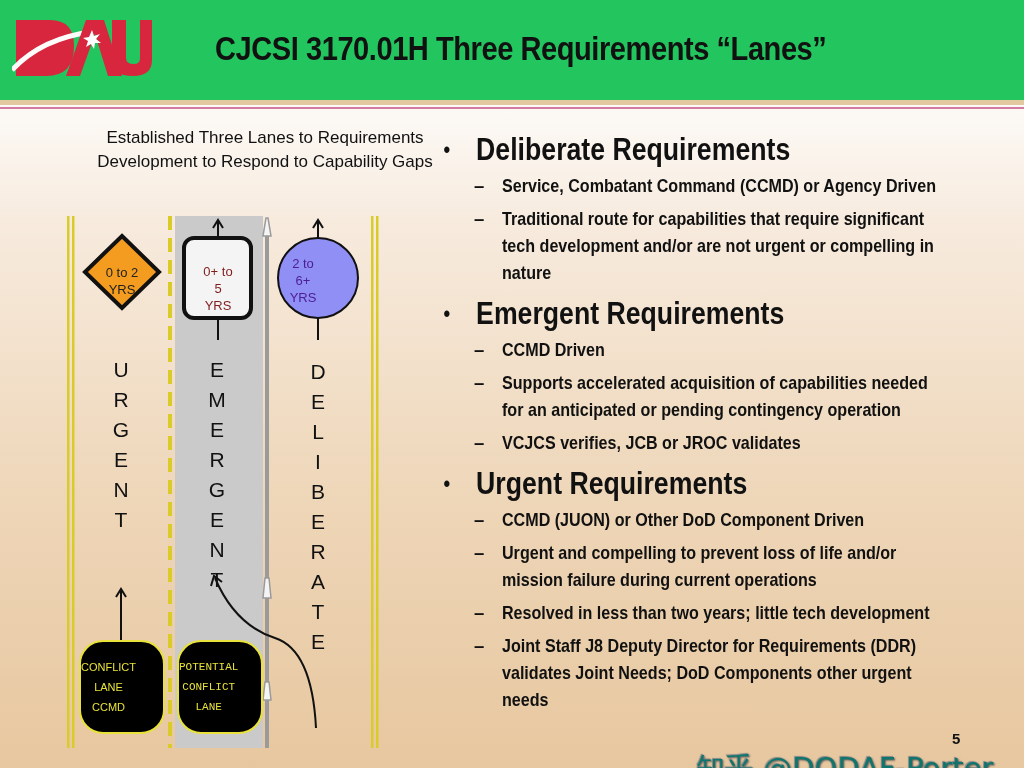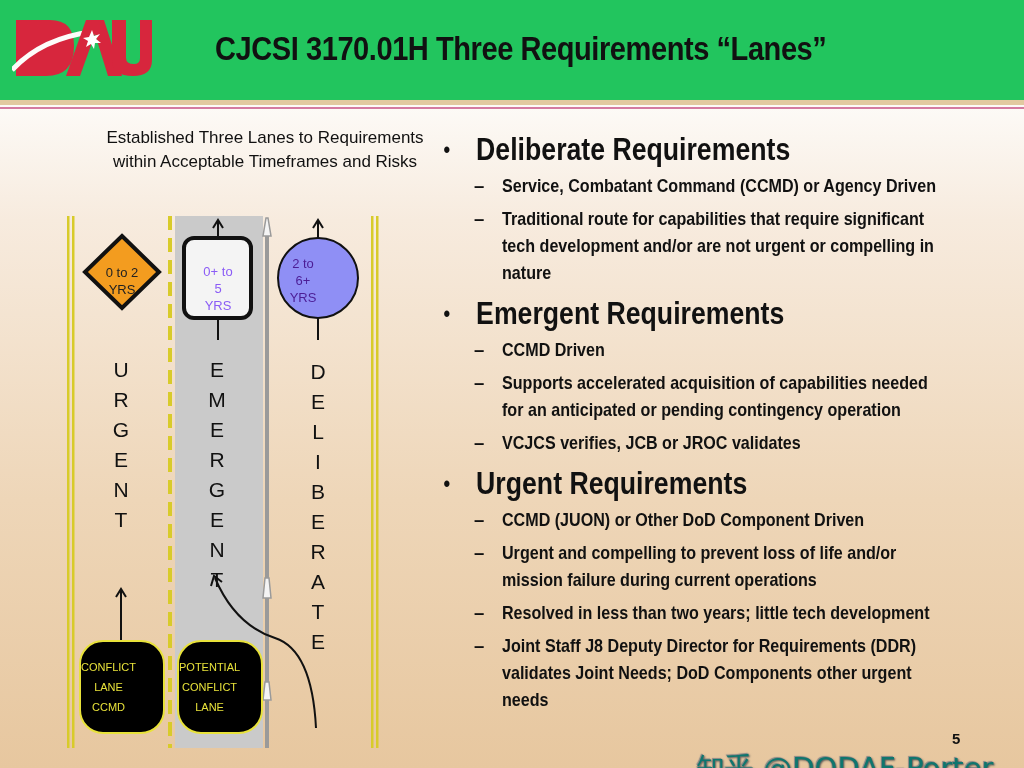--- a/index.html
+++ b/index.html
@@ -44,21 +44,21 @@
     <path d="M100 2 L114 2 L114 40 Q114 46 122 46 Q128 46 128 40 L128 2 L140 2 L140 42 Q140 58 121 58 Q100 58 100 42 Z" fill="#d7263d"></path>
     <polygon points="80,12 82,18 88,16 84,21 89,25 83,25 82,31 79,26 74,29 76,23 71,20 77,19" fill="#ffffff"></polygon>
   </svg>
   <div class="title">CJCSI 3170.01H Three Requirements “Lanes”</div>
 </div>
 <div class="rule-gold"></div>
 <div class="rule-pink"></div>
 
 <div class="caption">
   <div>Established Three Lanes to Requirements</div>
-  <div>within Acceptable Timeframes and Risks</div>
+  <div>Development to Respond to Capability Gaps</div>
 </div>
 
 <div class="diagram">
   <svg width="440" height="768" style="position:absolute;left:0;top:0">
 
     <rect x="175" y="216" width="88" height="532" fill="#cacaca"></rect>
 
     <rect x="67" y="216" width="2.5" height="532" fill="#d8cb2a"></rect>
     <rect x="72" y="216" width="2.5" height="532" fill="#d8cb2a"></rect>
 
@@ -88,21 +88,21 @@
     <polyline points="116,597 121,589 126,597" fill="none" stroke="#111" stroke-width="2"></polyline>
 
     <path d="M316 728 Q312 650 275 638 Q235 625 215 578" fill="none" stroke="#111" stroke-width="2"></path>
     <polyline points="211,586 214,576 222,582" fill="none" stroke="#111" stroke-width="2"></polyline>
   </svg>
 
   <div class="sign-text" style="left:95px;top:264px;width:54px;color:#222;font-size:13px;line-height:17px;">
     <div>0 to 2</div>
     <div>YRS</div>
   </div>
-  <div class="sign-text" style="left:188px;top:263px;width:60px;color:#8b5cf6;">
+  <div class="sign-text" style="left:188px;top:263px;width:60px;color:#7f1d1d;">
     <div>0+ to</div>
     <div>5</div>
     <div>YRS</div>
   </div>
   <div class="sign-text" style="left:274px;top:255px;width:58px;color:#4c1d95;">
     <div>2 to</div>
     <div>6+</div>
     <div>YRS</div>
   </div>
 
@@ -137,21 +137,21 @@
       <div>E</div>
   </div>
 
   <div class="black-sign" style="left:79px;top:640px;width:86px;height:94px;">
     <div>
       <div>CONFLICT</div>
       <div>LANE</div>
       <div>CCMD</div>
     </div>
   </div>
-  <div class="black-sign" style="left:177px;top:640px;width:86px;height:94px;">
+  <div class="black-sign" style="left:177px;top:640px;width:86px;height:94px;font-family:Liberation Mono, monospace;">
     <div>
       <div>POTENTIAL</div>
       <div>CONFLICT</div>
       <div>LANE</div>
     </div>
   </div>
 </div>
 
 <div class="bullets">
   <div class="b-head"><span class="dot">•</span><span>Deliberate Requirements</span></div>

